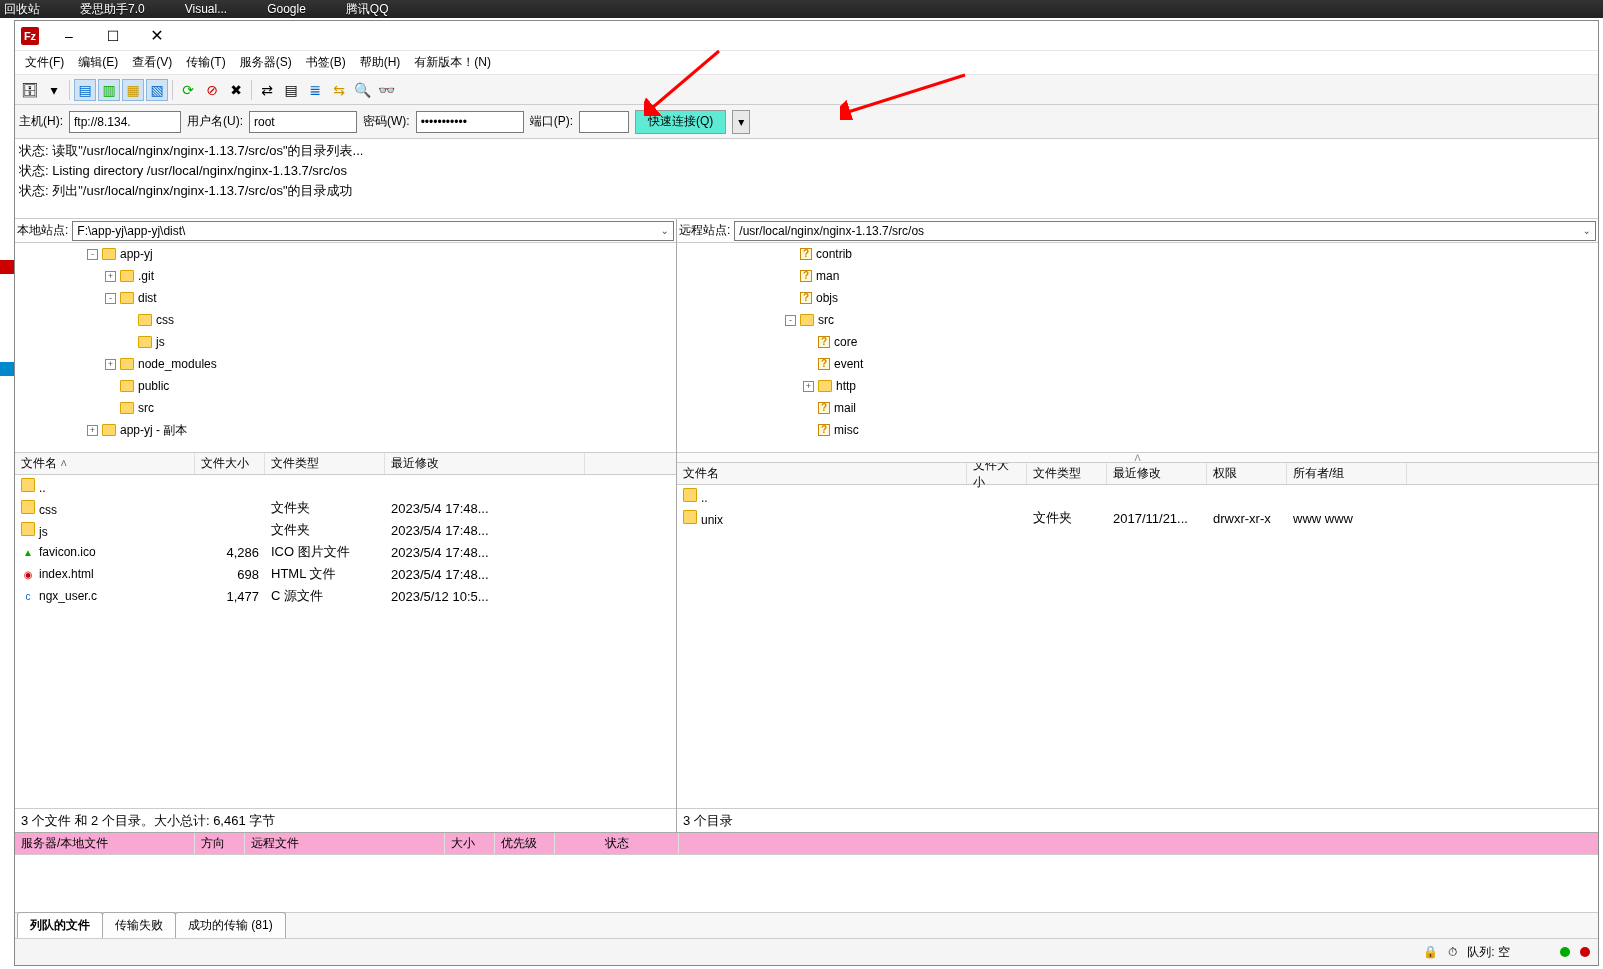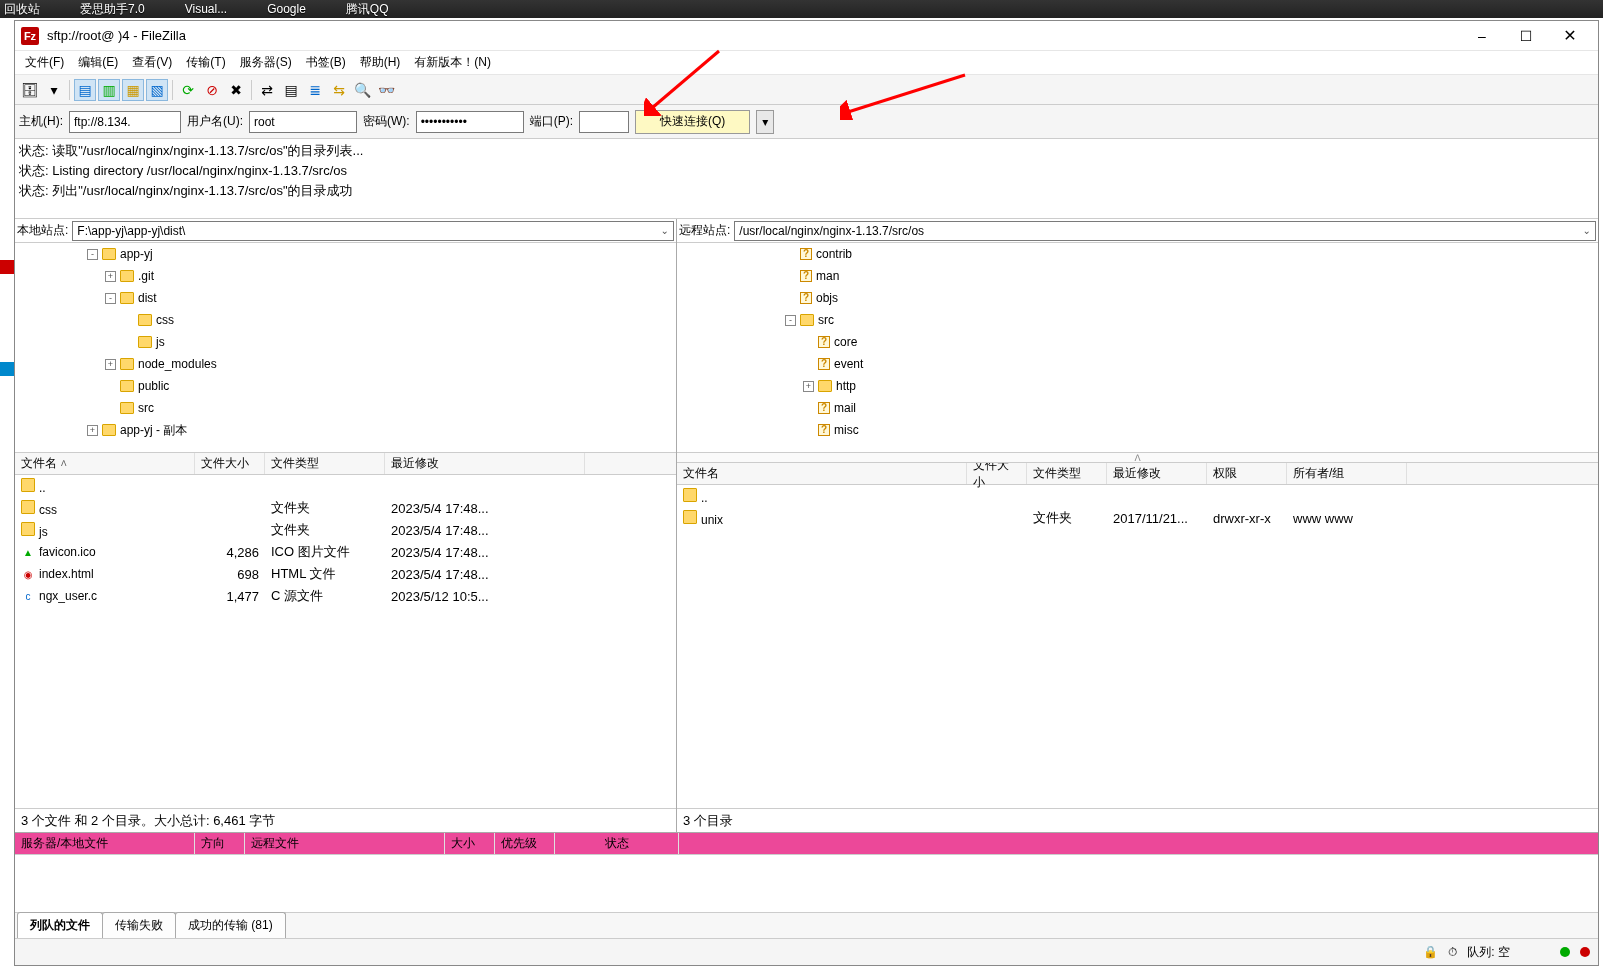--- a/index.html
+++ b/index.html
@@ -20,21 +20,21 @@
 .menubar .menu { padding: 2px 6px; font-size: 12px; }
 
 .toolbar { height: 30px; background: #f5f5f5; border-bottom: 1px solid #ccc; display: flex; align-items: center; padding: 0 4px; gap: 2px; }
 .tb-icon { width: 22px; height: 22px; display: inline-flex; align-items: center; justify-content: center; font-size: 14px; border: 1px solid transparent; }
 .tb-icon.active { background: #d0e4f5; border: 1px solid #8bb8de; }
 .tb-sep { width: 1px; height: 20px; background: #ccc; margin: 0 2px; }
 
 .quickconnect { height: 34px; background: #f5f5f5; border-bottom: 1px solid #ccc; display: flex; align-items: center; padding: 0 4px; gap: 6px; }
 .quickconnect label { font-size: 12px; }
 .qc-input { height: 22px; border: 1px solid #7a7a7a; padding: 0 4px; font-size: 12px; }
-.qc-btn { height: 24px; padding: 0 24px; background: #fef9c3; border: 1px solid #999; font-size: 12px; }
+.qc-btn { height: 24px; padding: 0 12px; background: #5eead4; border: 1px solid #999; font-size: 12px; }
 .qc-dropdown { width: 18px; height: 24px; background: #e8e8e8; border: 1px solid #999; display: inline-flex; align-items: center; justify-content: center; }
 
 .statuslog { height: 80px; border-bottom: 1px solid #ccc; padding: 2px 4px; line-height: 20px; overflow: hidden; }
 .statuslog .line { font-size: 13px; white-space: nowrap; }
 
 .panes { flex: 1; display: flex; border-bottom: 1px solid #aaa; overflow: hidden; }
 .pane { display: flex; flex-direction: column; overflow: hidden; }
 .pane.left { width: 662px; border-right: 1px solid #aaa; }
 .pane.right { flex: 1; }
 
@@ -60,21 +60,21 @@
 .fl-td { padding: 0 6px; font-size: 13px; overflow: hidden; white-space: nowrap; text-overflow: ellipsis; }
 .file-icon { width: 14px; height: 14px; margin-right: 4px; display: inline-flex; align-items: center; justify-content: center; font-size: 10px; }
 .file-icon.folder { background: #ffd86b; border: 1px solid #d9a400; border-radius: 1px; }
 .file-icon.img { color: #0a0; }
 .file-icon.html { color: #c00; }
 .file-icon.c { color: #06c; }
 
 .summary { height: 24px; border-top: 1px solid #ccc; padding: 2px 6px; font-size: 13px; display: flex; align-items: center; }
 
 .queue { height: 80px; border-bottom: 1px solid #ccc; }
-.q-head { background: #ec4899; border-bottom: 1px solid #ccc; display: flex; height: 22px; }
+.q-head { background: #f9a8d4; border-bottom: 1px solid #ccc; display: flex; height: 22px; }
 .q-th { border-right: 1px solid #e0e0e0; padding: 2px 6px; font-size: 12px; }
 
 .tabs { height: 26px; display: flex; align-items: end; padding: 0 2px; border-bottom: 1px solid #ccc; background: #f7f7f7; }
 .tab { padding: 4px 12px; border: 1px solid #aaa; border-bottom: none; background: #fdfdfd; margin-right: -1px; font-size: 12px; border-radius: 3px 3px 0 0; }
 .tab.active { background: #fff; font-weight: bold; }
 
 .statusbar { height: 26px; background: #f5f5f5; display: flex; align-items: center; padding: 0 8px; justify-content: flex-end; gap: 10px; font-size: 12px; }
 .dot { width: 10px; height: 10px; border-radius: 50%; display: inline-block; }
 .dot.r { background: #c00; }
 .dot.g { background: #0a0; }
@@ -104,21 +104,20 @@
 
 <div class="leftstrip">
   <span class="ic" style="background:#c00"></span>
   <span class="ic" style="background:#08c"></span>
 </div>
 
 <div class="app">
 
   <div class="titlebar">
     <span class="fz-logo">Fz</span>
-    <span class="title">sftp://root@          )4 - FileZilla</span>
     <span class="winbtn">–</span>
     <span class="winbtn">☐</span>
     <span class="winbtn close">✕</span>
   </div>
 
   <div class="menubar">
     <span class="menu">文件(F)</span>
     <span class="menu">编辑(E)</span>
     <span class="menu">查看(V)</span>
     <span class="menu">传输(T)</span>

